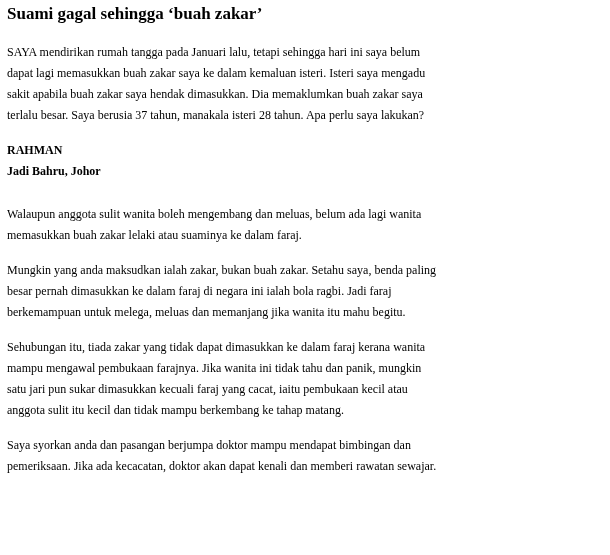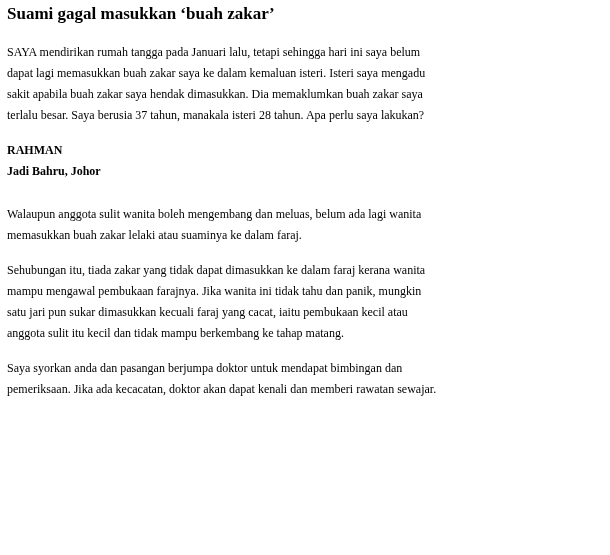--- a/index.html
+++ b/index.html
@@ -32,35 +32,38 @@
   }
   .signature {
     font-weight: bold;
     margin-bottom: 22px;
   }
 </style>
 </head>
 <body>
 
 <div class="page">
-  <h1 class="article-title">Suami gagal masukkan ‘buah zakar’</h1>
+  <h1 class="article-title">Suami gagal sehingga ‘buah zakar’</h1>
 
   <p class="para">SAYA mendirikan rumah tangga pada Januari lalu, tetapi sehingga hari ini saya belum
 dapat lagi memasukkan buah zakar saya ke dalam kemaluan isteri. Isteri saya mengadu
 sakit apabila buah zakar saya hendak dimasukkan. Dia memaklumkan buah zakar saya
 terlalu besar. Saya berusia 37 tahun, manakala isteri 28 tahun. Apa perlu saya lakukan?</p>
 
   <p class="para signature">RAHMAN
 Jadi Bahru, Johor</p>
 
   <p class="para">Walaupun anggota sulit wanita boleh mengembang dan meluas, belum ada lagi wanita
 memasukkan buah zakar lelaki atau suaminya ke dalam faraj.</p>
 
 
+  <p class="para">Mungkin yang anda maksudkan ialah zakar, bukan buah zakar. Setahu saya, benda paling
+besar pernah dimasukkan ke dalam faraj di negara ini ialah bola ragbi. Jadi faraj
+berkemampuan untuk melega, meluas dan memanjang jika wanita itu mahu begitu.</p>
 
   <p class="para">Sehubungan itu, tiada zakar yang tidak dapat dimasukkan ke dalam faraj kerana wanita
 mampu mengawal pembukaan farajnya. Jika wanita ini tidak tahu dan panik, mungkin
 satu jari pun sukar dimasukkan kecuali faraj yang cacat, iaitu pembukaan kecil atau
 anggota sulit itu kecil dan tidak mampu berkembang ke tahap matang.</p>
 
-  <p class="para">Saya syorkan anda dan pasangan berjumpa doktor untuk mendapat bimbingan dan
+  <p class="para">Saya syorkan anda dan pasangan berjumpa doktor mampu mendapat bimbingan dan
 pemeriksaan. Jika ada kecacatan, doktor akan dapat kenali dan memberi rawatan sewajar.</p>
 </div>
 
 </body></html>

